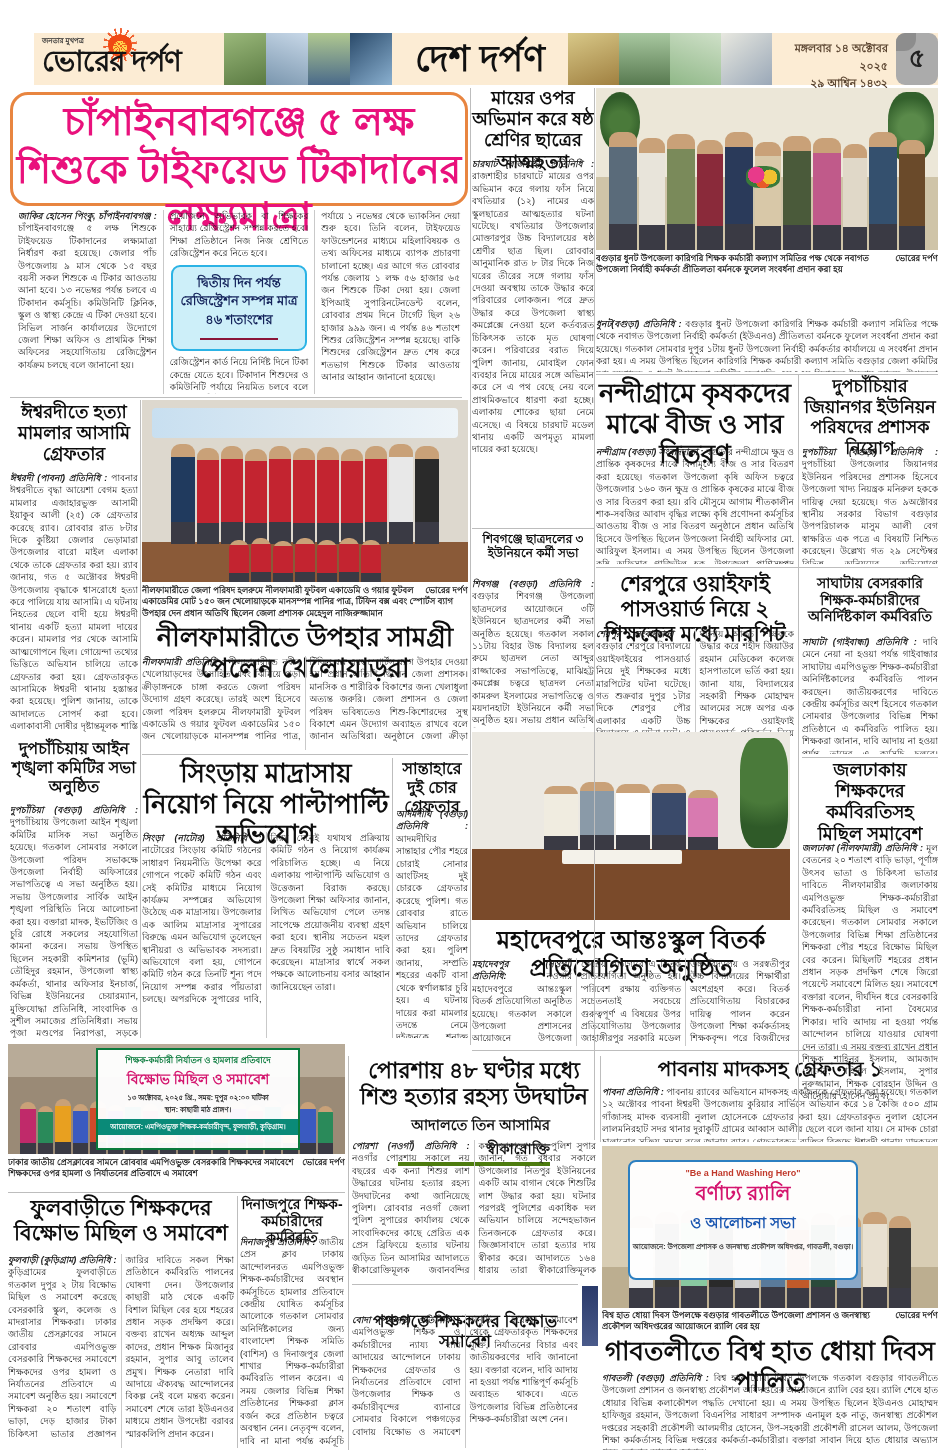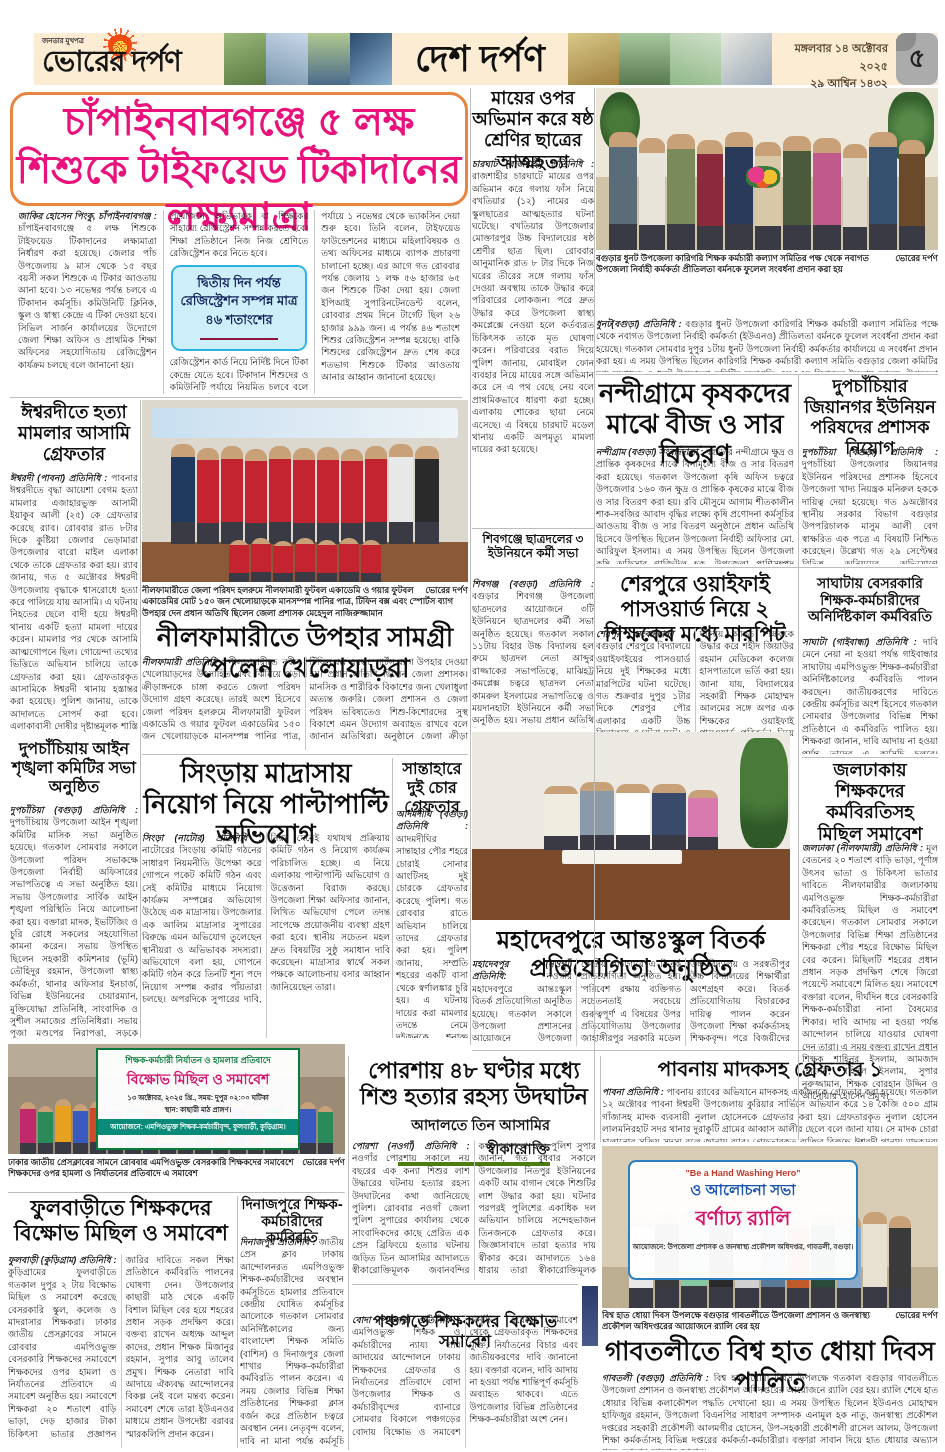--- a/index.html
+++ b/index.html
@@ -302,22 +302,22 @@
         <span class="ps" style="width: 24px; height: 92px; background: linear-gradient(rgb(201, 161, 120) 0px, rgb(201, 161, 120) 13%, rgb(208, 208, 208) 13%, rgb(208, 208, 208) 78%, rgb(58, 58, 68) 78%);"></span>
         <span class="ps" style="width: 24px; height: 96px; background: linear-gradient(rgb(201, 161, 120) 0px, rgb(201, 161, 120) 13%, rgb(90, 122, 154) 13%, rgb(90, 122, 154) 78%, rgb(58, 58, 68) 78%);"></span>
         <span class="ps" style="width: 22px; height: 90px; background: linear-gradient(rgb(201, 161, 120) 0px, rgb(201, 161, 120) 13%, rgb(192, 90, 42) 13%, rgb(192, 90, 42) 78%, rgb(58, 58, 68) 78%);"></span>
         <span class="ps" style="width: 24px; height: 95px; background: linear-gradient(rgb(201, 161, 120) 0px, rgb(201, 161, 120) 13%, rgb(42, 74, 58) 13%, rgb(42, 74, 58) 78%, rgb(58, 58, 68) 78%);"></span>
         <span class="ps" style="width: 24px; height: 93px; background: linear-gradient(rgb(201, 161, 120) 0px, rgb(201, 161, 120) 13%, rgb(138, 168, 200) 13%, rgb(138, 168, 200) 78%, rgb(58, 58, 68) 78%);"></span>
         <span class="ps" style="width: 24px; height: 96px; background: linear-gradient(rgb(201, 161, 120) 0px, rgb(201, 161, 120) 13%, rgb(232, 224, 208) 13%, rgb(232, 224, 208) 78%, rgb(58, 58, 68) 78%);"></span>
         <span class="ps" style="width: 22px; height: 92px; background: linear-gradient(rgb(201, 161, 120) 0px, rgb(201, 161, 120) 13%, rgb(58, 58, 58) 13%, rgb(58, 58, 58) 78%, rgb(58, 58, 68) 78%);"></span>
       </div>
     <div class="banner" style="left:26px;top:14px;width:226px;height:116px;border:2px solid #2b7fc1;border-radius:8px;">
       <div style="font-size:9px;font-weight:800;color:#c0392b;margin-top:6px;">"Be a Hand Washing Hero"</div>
+      <div style="font-size:20px;font-weight:800;color:#d4156e;">বর্ণাঢ্য র‌্যালি</div>
       <div style="font-size:15px;font-weight:800;color:#1a56b0;">ও আলোচনা সভা</div>
-      <div style="font-size:20px;font-weight:800;color:#d4156e;">বর্ণাঢ্য র‌্যালি</div>
       <div style="font-size:7px;font-weight:bold;color:#333;margin-top:5px;">আয়োজনে: উপজেলা প্রশাসক ও জনস্বাস্থ্য প্রকৌশল অধিদপ্তর, গাবতলী, বগুড়া।</div>
     </div>
   </div>
   <div class="abs cap" style="left:602px;top:1310px;width:336px;height:22px;">
     <span class="credit">ভোরের দর্পণ</span>
     <span>বিশ্ব হাত ধোয়া দিবস উপলক্ষে বগুড়ার গাবতলীতে উপজেলা প্রশাসন ও জনস্বাস্থ্য প্রকৌশল অধিদপ্তরের আয়োজনে র‌্যালি বের হয়</span>
   </div>
   <div class="abs hl" style="left:602px;top:1336px;width:336px;font-size:26px;">গাবতলীতে বিশ্ব হাত ধোয়া দিবস পালিত</div>
   <div class="abs bd" style="left:602px;top:1372px;width:336px;height:78px;">
     <span class="byl">গাবতলী (বগুড়া) প্রতিনিধি :</span>

